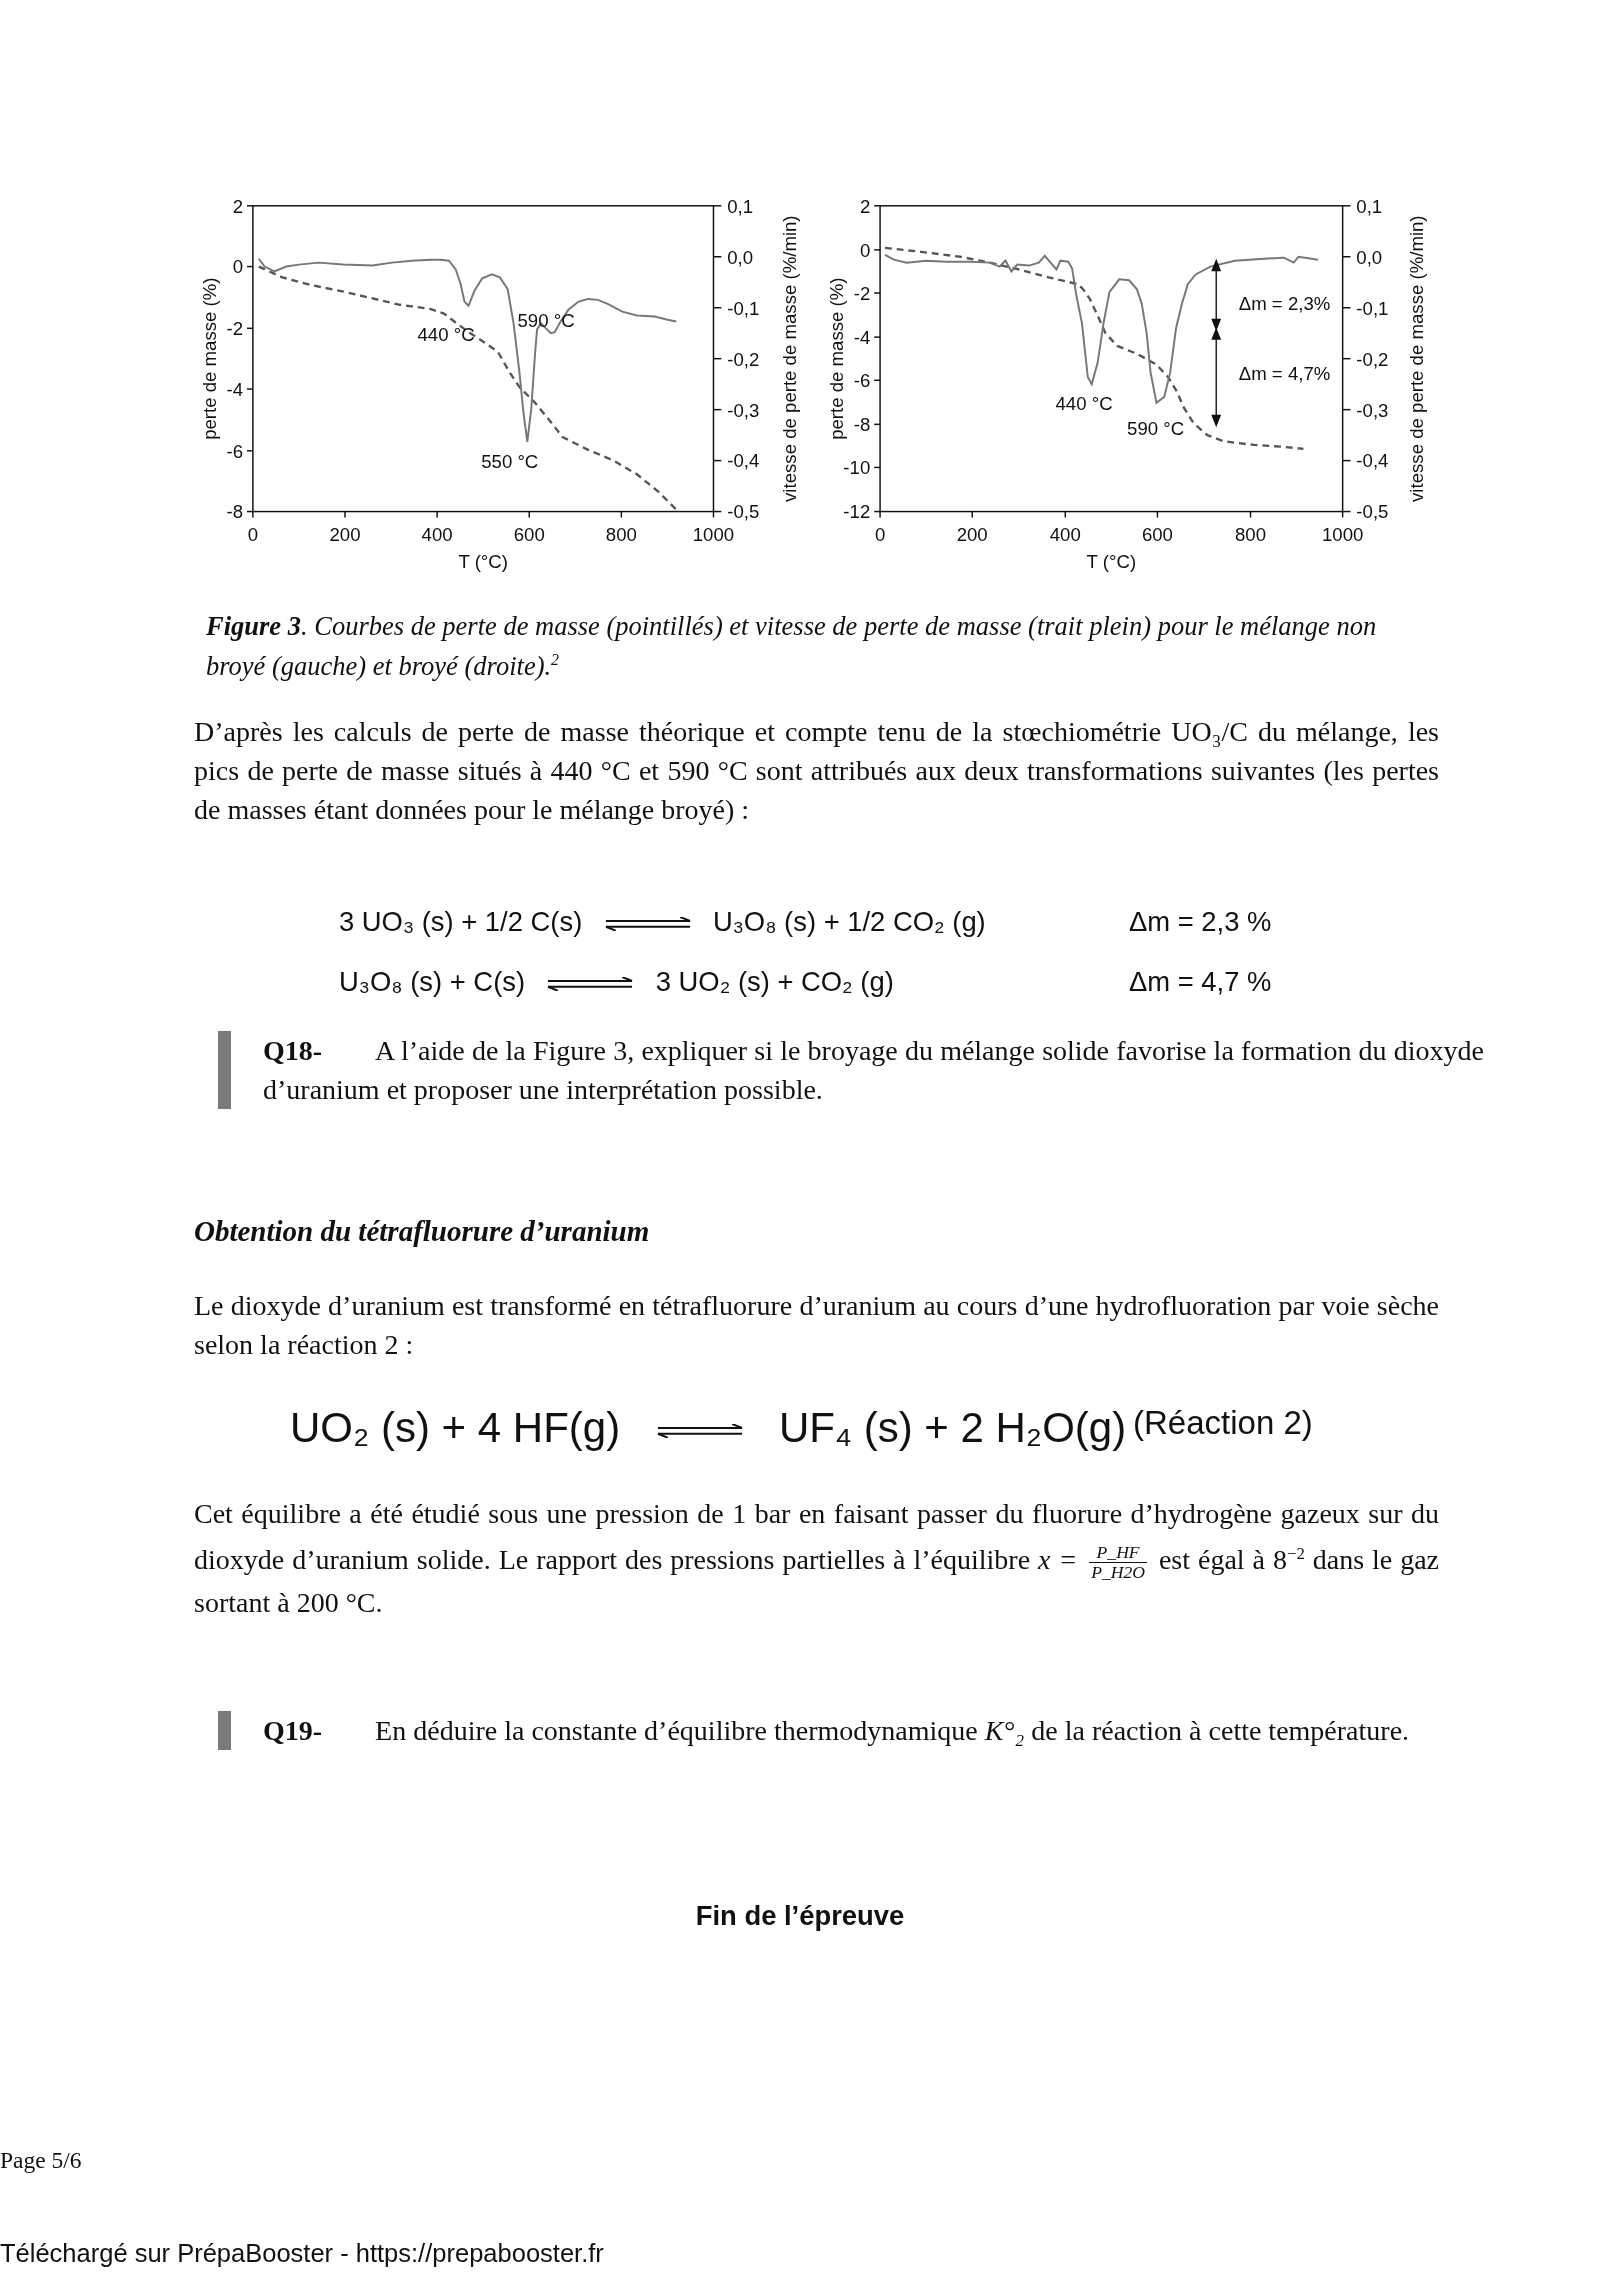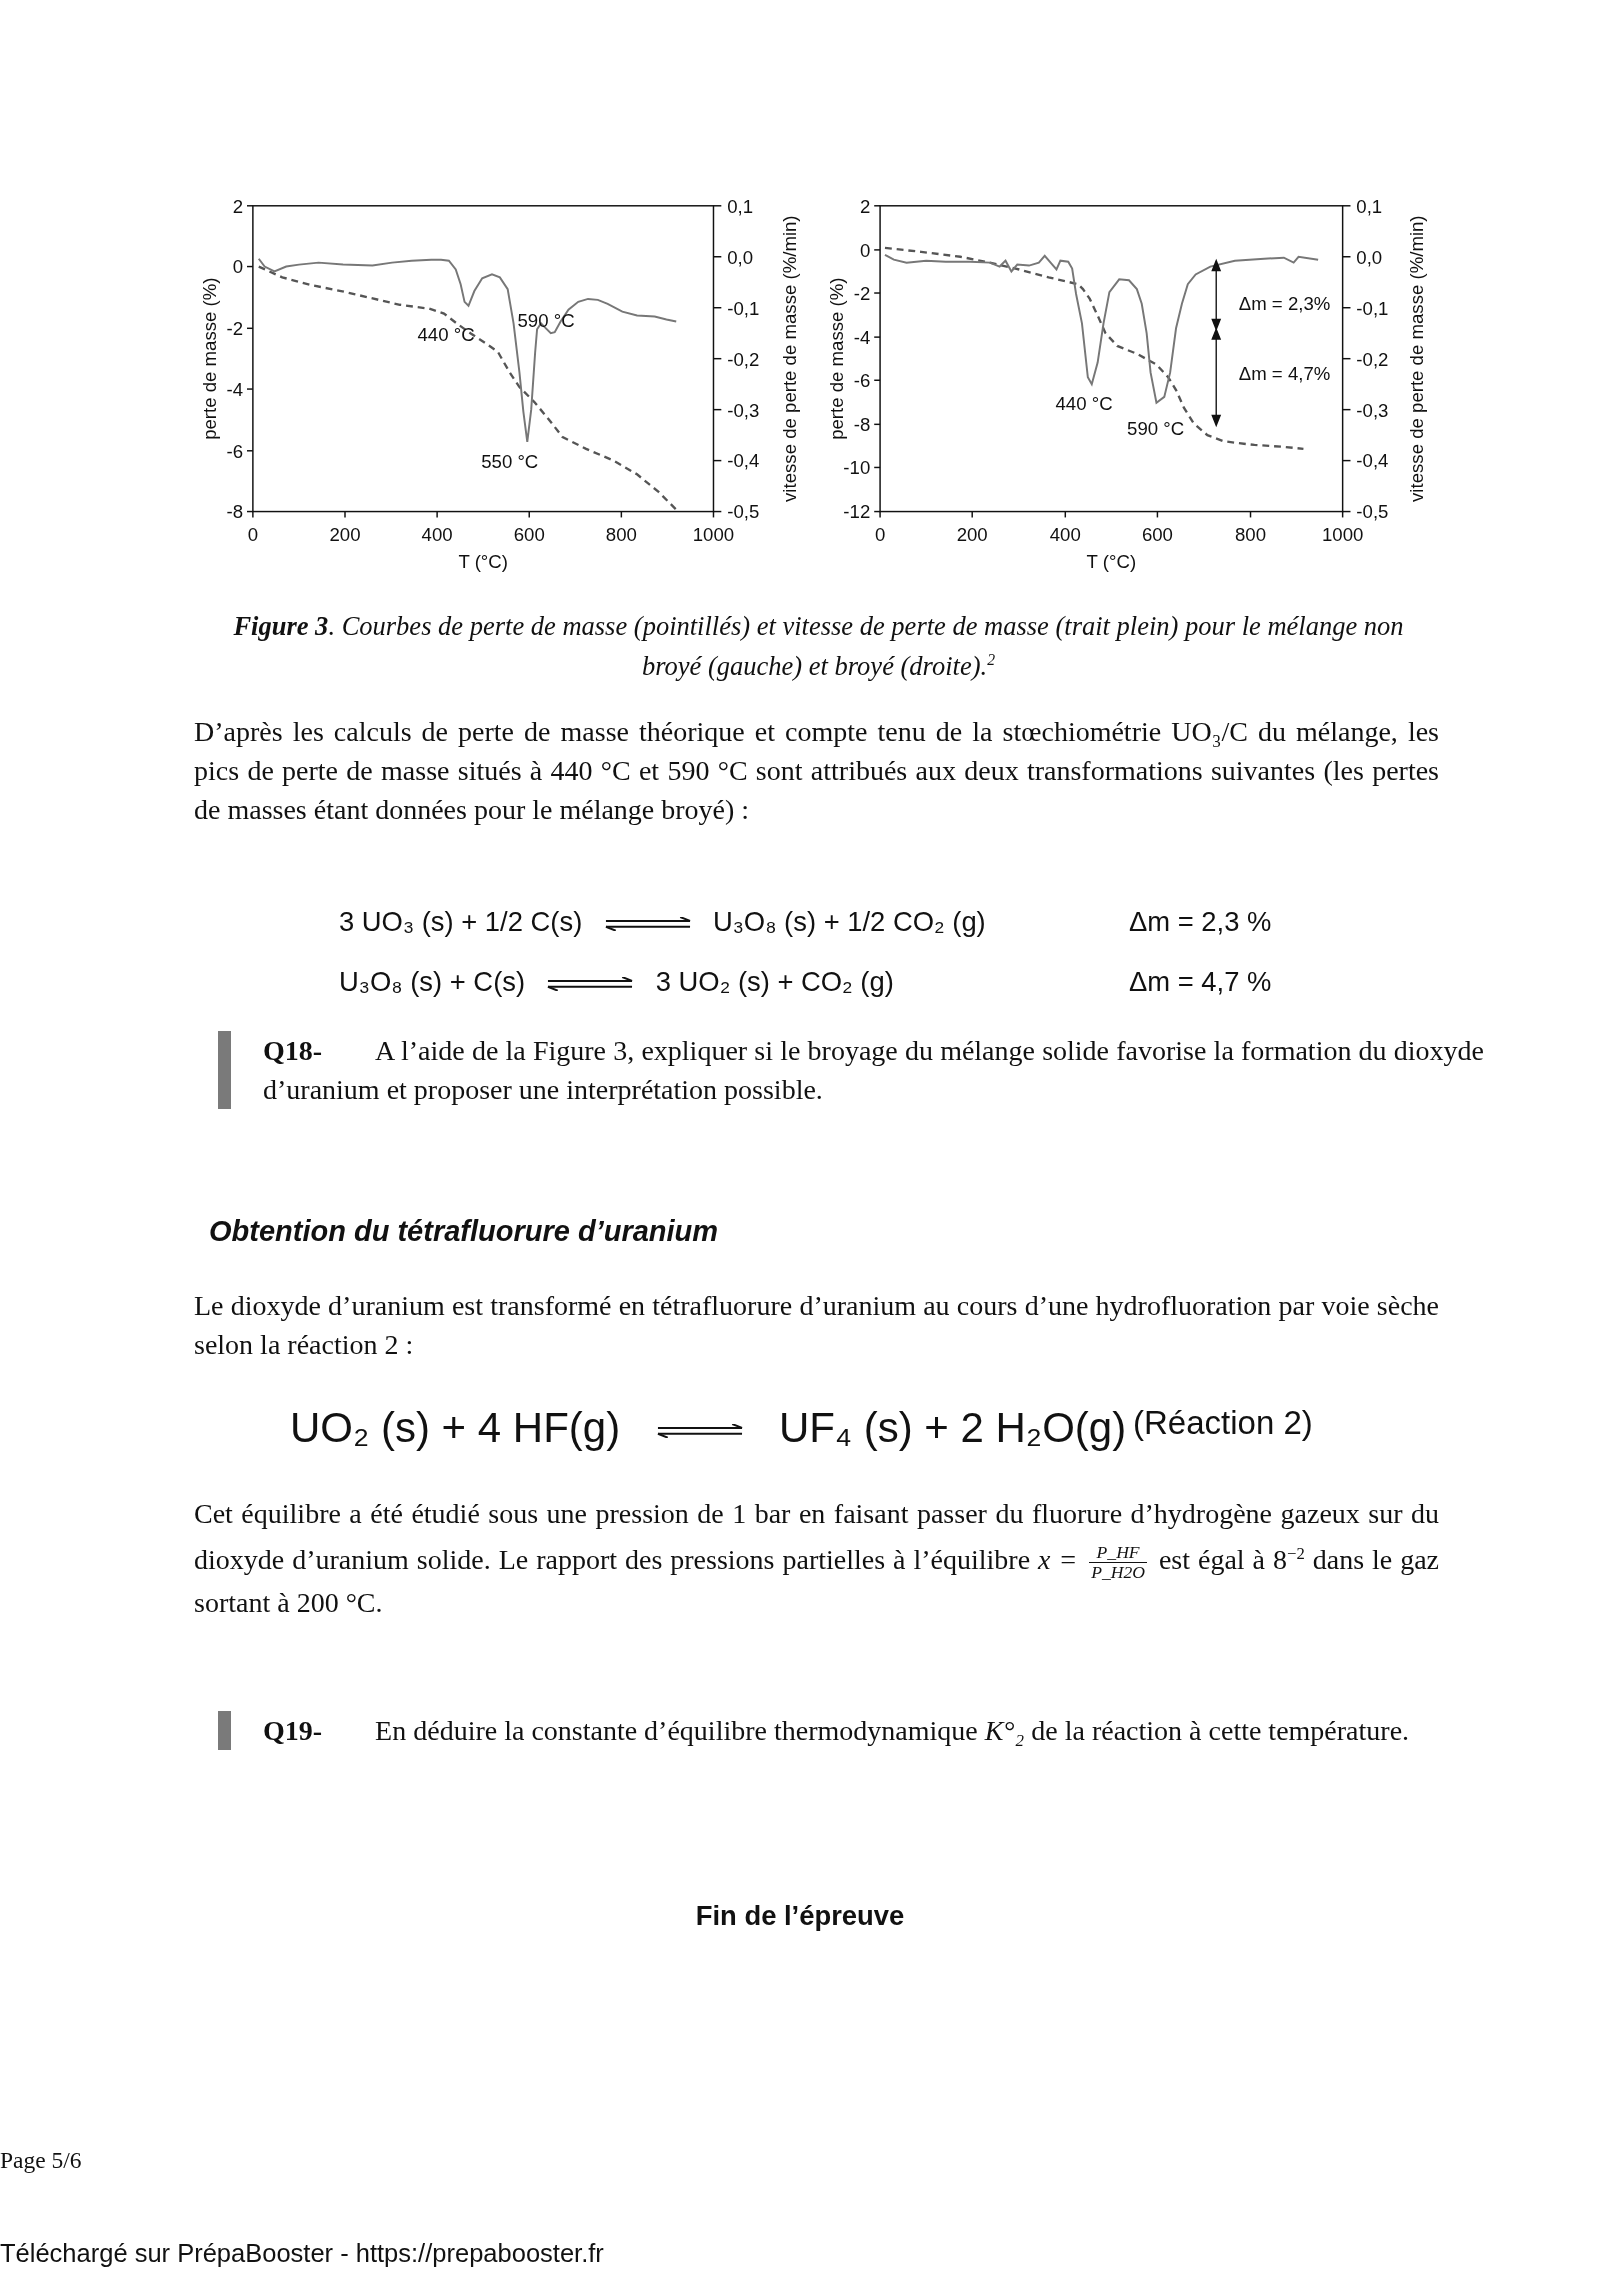--- a/index.html
+++ b/index.html
@@ -1,26 +1,26 @@
 <!DOCTYPE html>
 <html><head>
 <meta charset="utf-8">
 <style>
   html,body{margin:0;padding:0;background:#fff;}
   body{width:1621px;height:2293px;position:relative;overflow:hidden;color:#111;}
   .sans{font-family:"Liberation Sans","DejaVu Sans",sans-serif;}
   .abs{position:absolute;}
   svg text{font-family:"Liberation Sans","DejaVu Sans",sans-serif;fill:#111;}
-  .caption{left:206px;top:610px;width:1225px;text-align:center;font-size:26.5px;font-style:italic;line-height:33px;font-family:"Liberation Serif","DejaVu Serif",serif;}
+  .caption{left:206px;top:610px;width:1225px;text-align:left;font-size:26.5px;font-style:italic;line-height:33px;font-family:"Liberation Serif","DejaVu Serif",serif;}
   .caption b{font-weight:bold;}
   .para{left:194px;width:1245px;font-size:28px;line-height:39px;text-align:justify;font-family:"Liberation Serif","DejaVu Serif",serif;}
   .eq{font-family:"Liberation Sans","DejaVu Sans",sans-serif;font-size:27.4px;}
   .qbox{left:218px;width:1221px;border-left:13.7px solid #7a7a7a;padding-left:32px;font-size:28px;line-height:39px;text-align:justify;font-family:"Liberation Serif","DejaVu Serif",serif;}
   .qlabel{font-weight:bold;margin-right:53px;}
-  .heading{left:194px;top:1215px;font-size:29px;font-weight:bold;font-style:italic;font-family:Liberation Sans, sans-serif;margin-left:15px;}
+  .heading{left:194px;top:1215px;font-size:29px;font-weight:bold;font-style:italic;font-family:Liberation Serif, serif;}
   .frac{display:inline-block;vertical-align:middle;text-align:center;font-size:17.6px;line-height:19.6px;font-style:italic;margin:0 3.9px;}
   .frac span{display:block;padding:0 2px;}
   .frac .num{border-bottom:1.5px solid #111;}
   .arrow{display:inline-block;width:88px;height:13.7px;vertical-align:middle;margin:0 13.7px;}
 </style>
 </head>
 <body>
 
 <svg class="abs" style="left:0;top:0" width="1621" height="588" viewBox="0 0 1654 600">
 

